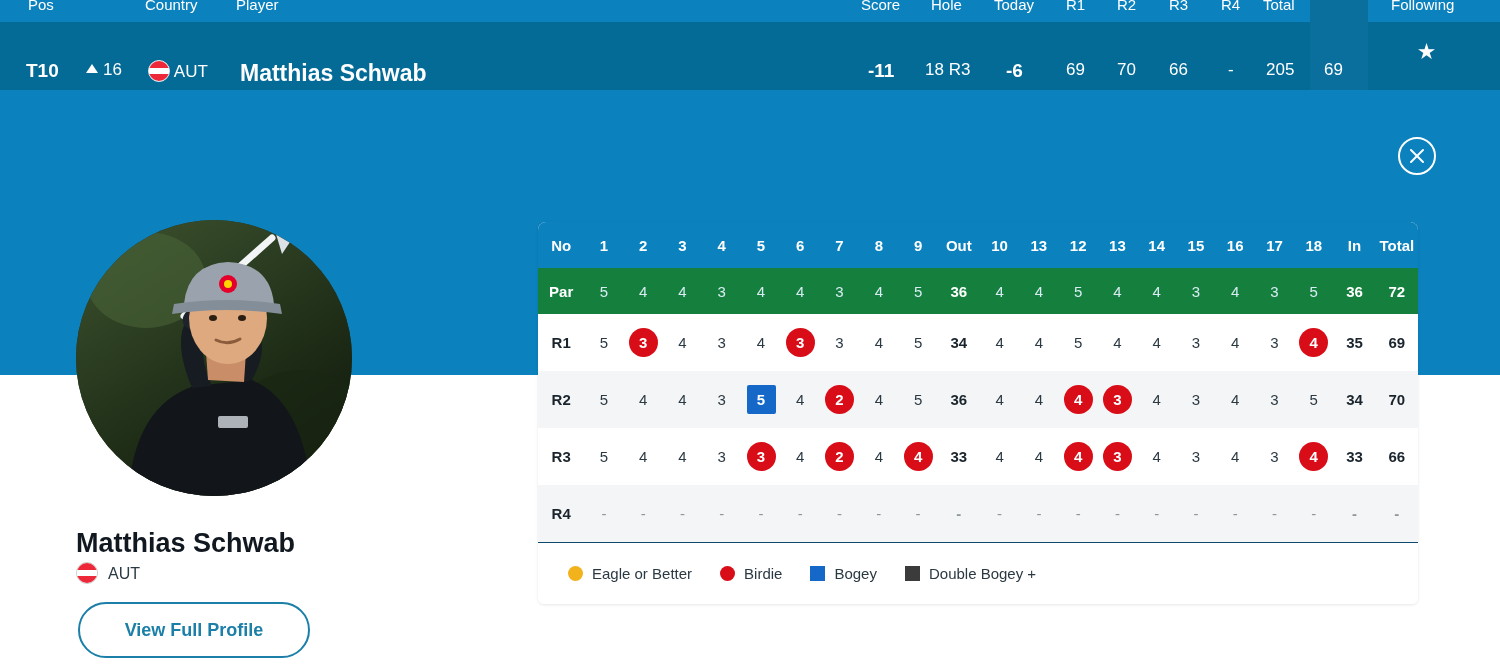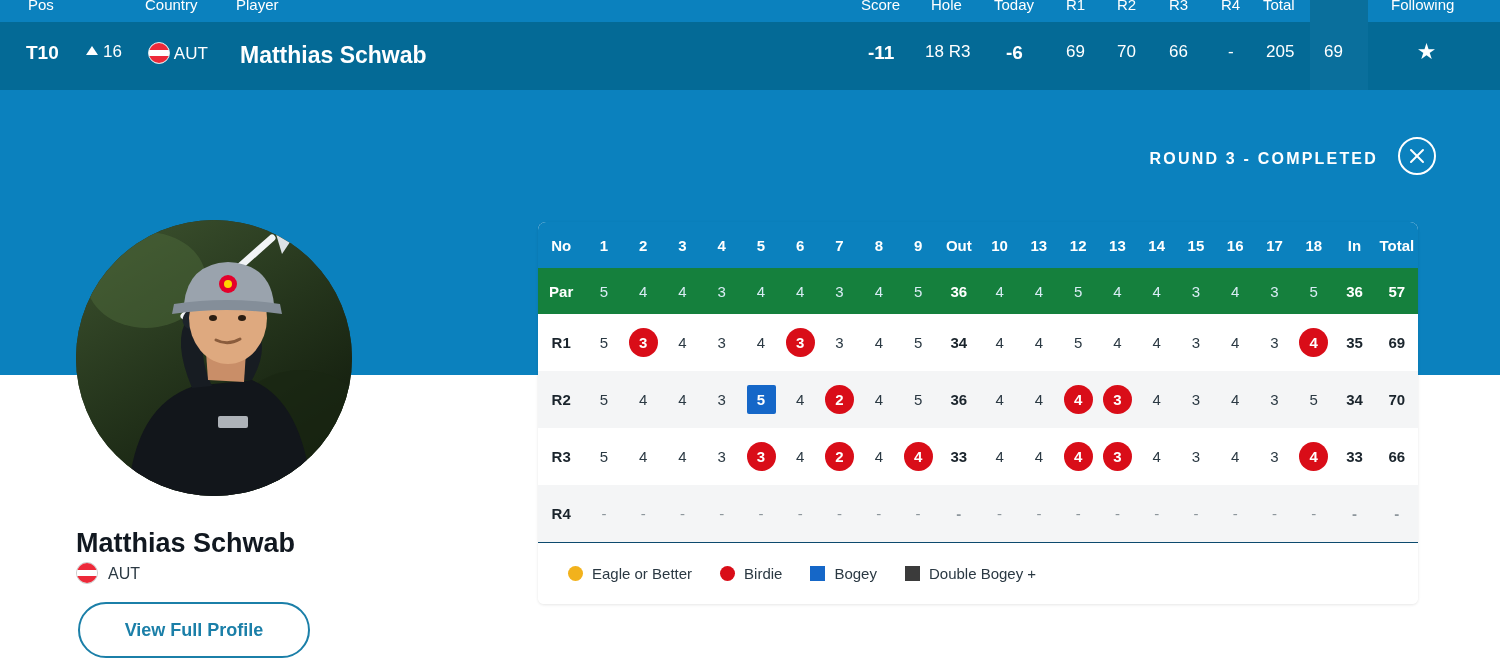--- a/index.html
+++ b/index.html
@@ -21,21 +21,21 @@
     font-size:15px; color:#ffffff; font-weight:400;
     white-space:nowrap;
   }
   .lb-head .col.r2o-col { background:#046a96; padding:4px 10px 8px 10px; top:-6px; }
 
   .lb-row {
     position:absolute; left:0; top:22px; width:1500px; height:68px;
     background:#046a96;
   }
   .lb-row .cell {
-    position:absolute; top:20px;
+    position:absolute; top:38px;
     font-size:19px; color:#ffffff; font-weight:700;
     white-space:nowrap;
   }
   .lb-row .cell.light { font-weight:400; font-size:17px; }
   .lb-row .r2o-cellbg {
     position:absolute; left:1310px; top:-22px; width:58px; height:90px;
     background:#0a6f9c;
   }
   .flag-circle {
     display:inline-block; width:22px; height:22px; border-radius:50%;
@@ -181,21 +181,20 @@
     <span class="cell light" style="left:1066px">69</span>
     <span class="cell light" style="left:1117px">70</span>
     <span class="cell light" style="left:1169px">66</span>
     <span class="cell light" style="left:1228px">-</span>
     <span class="cell light" style="left:1266px">205</span>
     <span class="cell light" style="left:1324px">69</span>
     <span class="cell star" style="left:1418px;top:20px">★</span>
   </div>
 
   <div class="panel">
-    <div class="round-status">ROUND 3 - COMPLETED</div>
     <div class="close-btn">
       <svg width="34" height="34" viewBox="0 0 34 34" aria-hidden="true">
         <line x1="11" y1="11" x2="23" y2="23" stroke="#ffffff" stroke-width="2" stroke-linecap="round"></line>
         <line x1="23" y1="11" x2="11" y2="23" stroke="#ffffff" stroke-width="2" stroke-linecap="round"></line>
       </svg>
     </div>
   </div>
 
   <div class="avatar">
     <svg width="276" height="276" viewBox="0 0 276 276" aria-hidden="true">
@@ -313,21 +312,21 @@
             <td>4</td>
             <td>4</td>
             <td>5</td>
             <td>4</td>
             <td>4</td>
             <td>3</td>
             <td>4</td>
             <td>3</td>
             <td>5</td>
             <td class="sum">36</td>
-            <td class="sum">57</td>
+            <td class="sum">72</td>
           </tr>
           <tr class="rnd">
             <td class="lbl">R1</td>
             <td>5</td>
             <td><span class="mark birdie">3</span></td>
             <td>4</td>
             <td>3</td>
             <td>4</td>
             <td><span class="mark birdie">3</span></td>
             <td>3</td>

